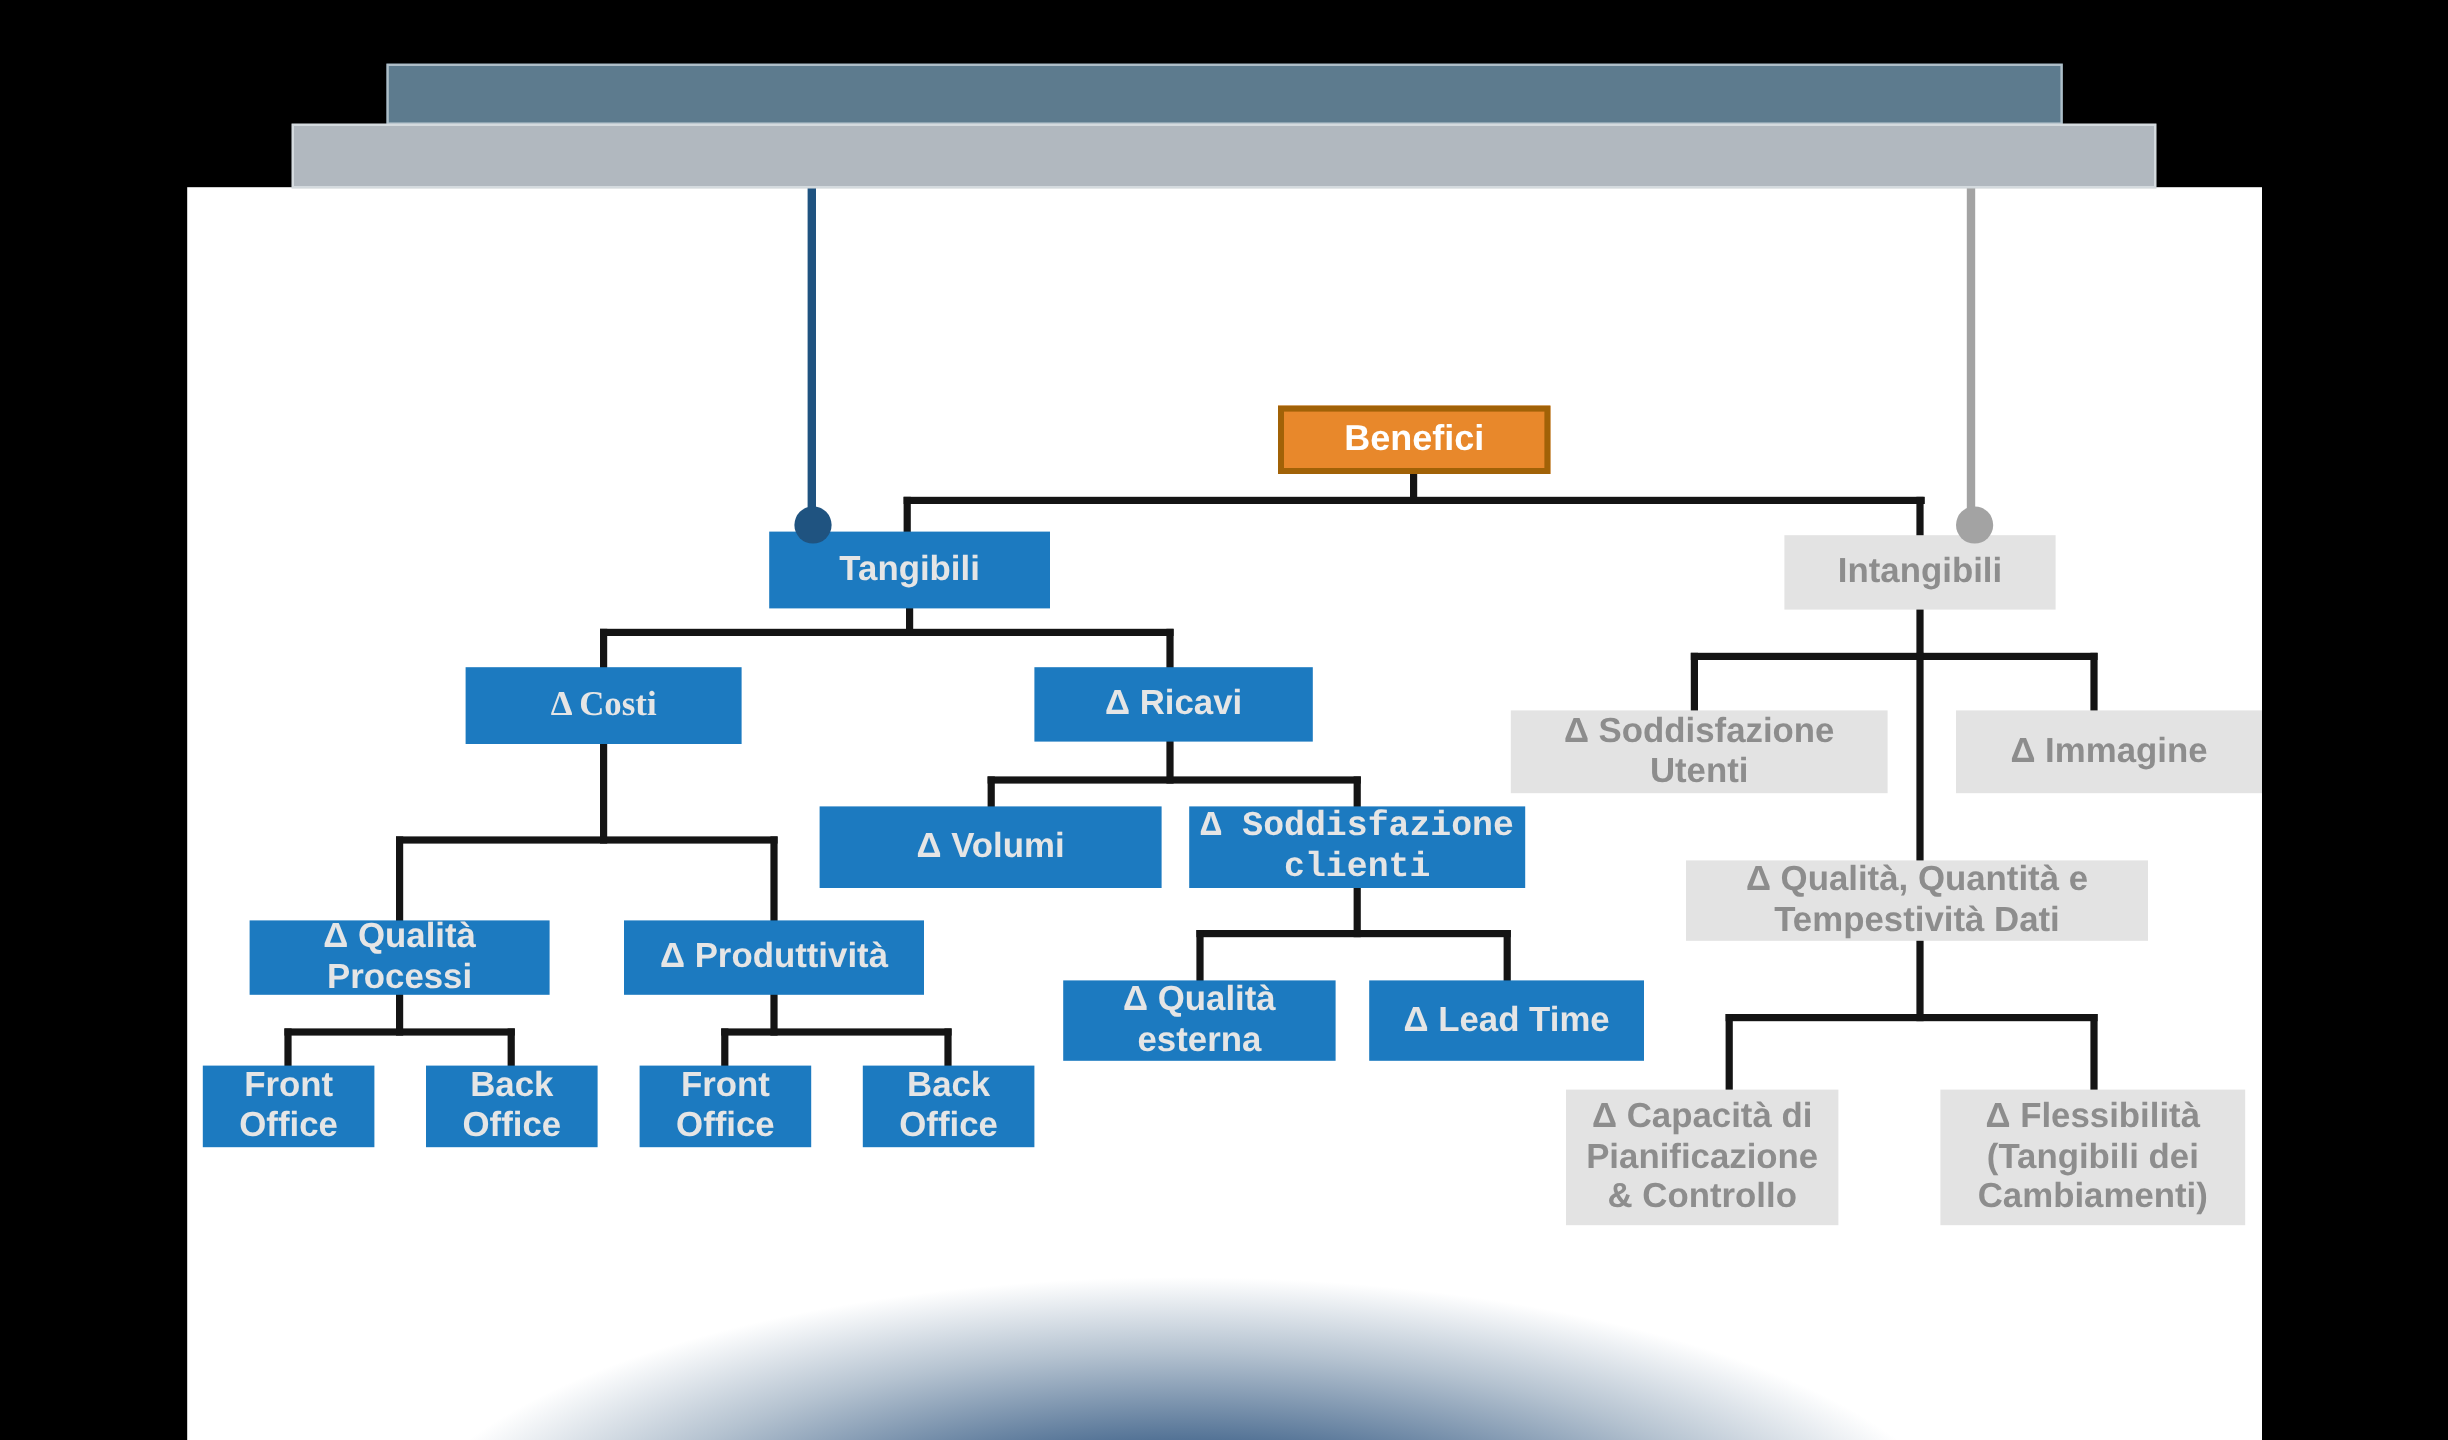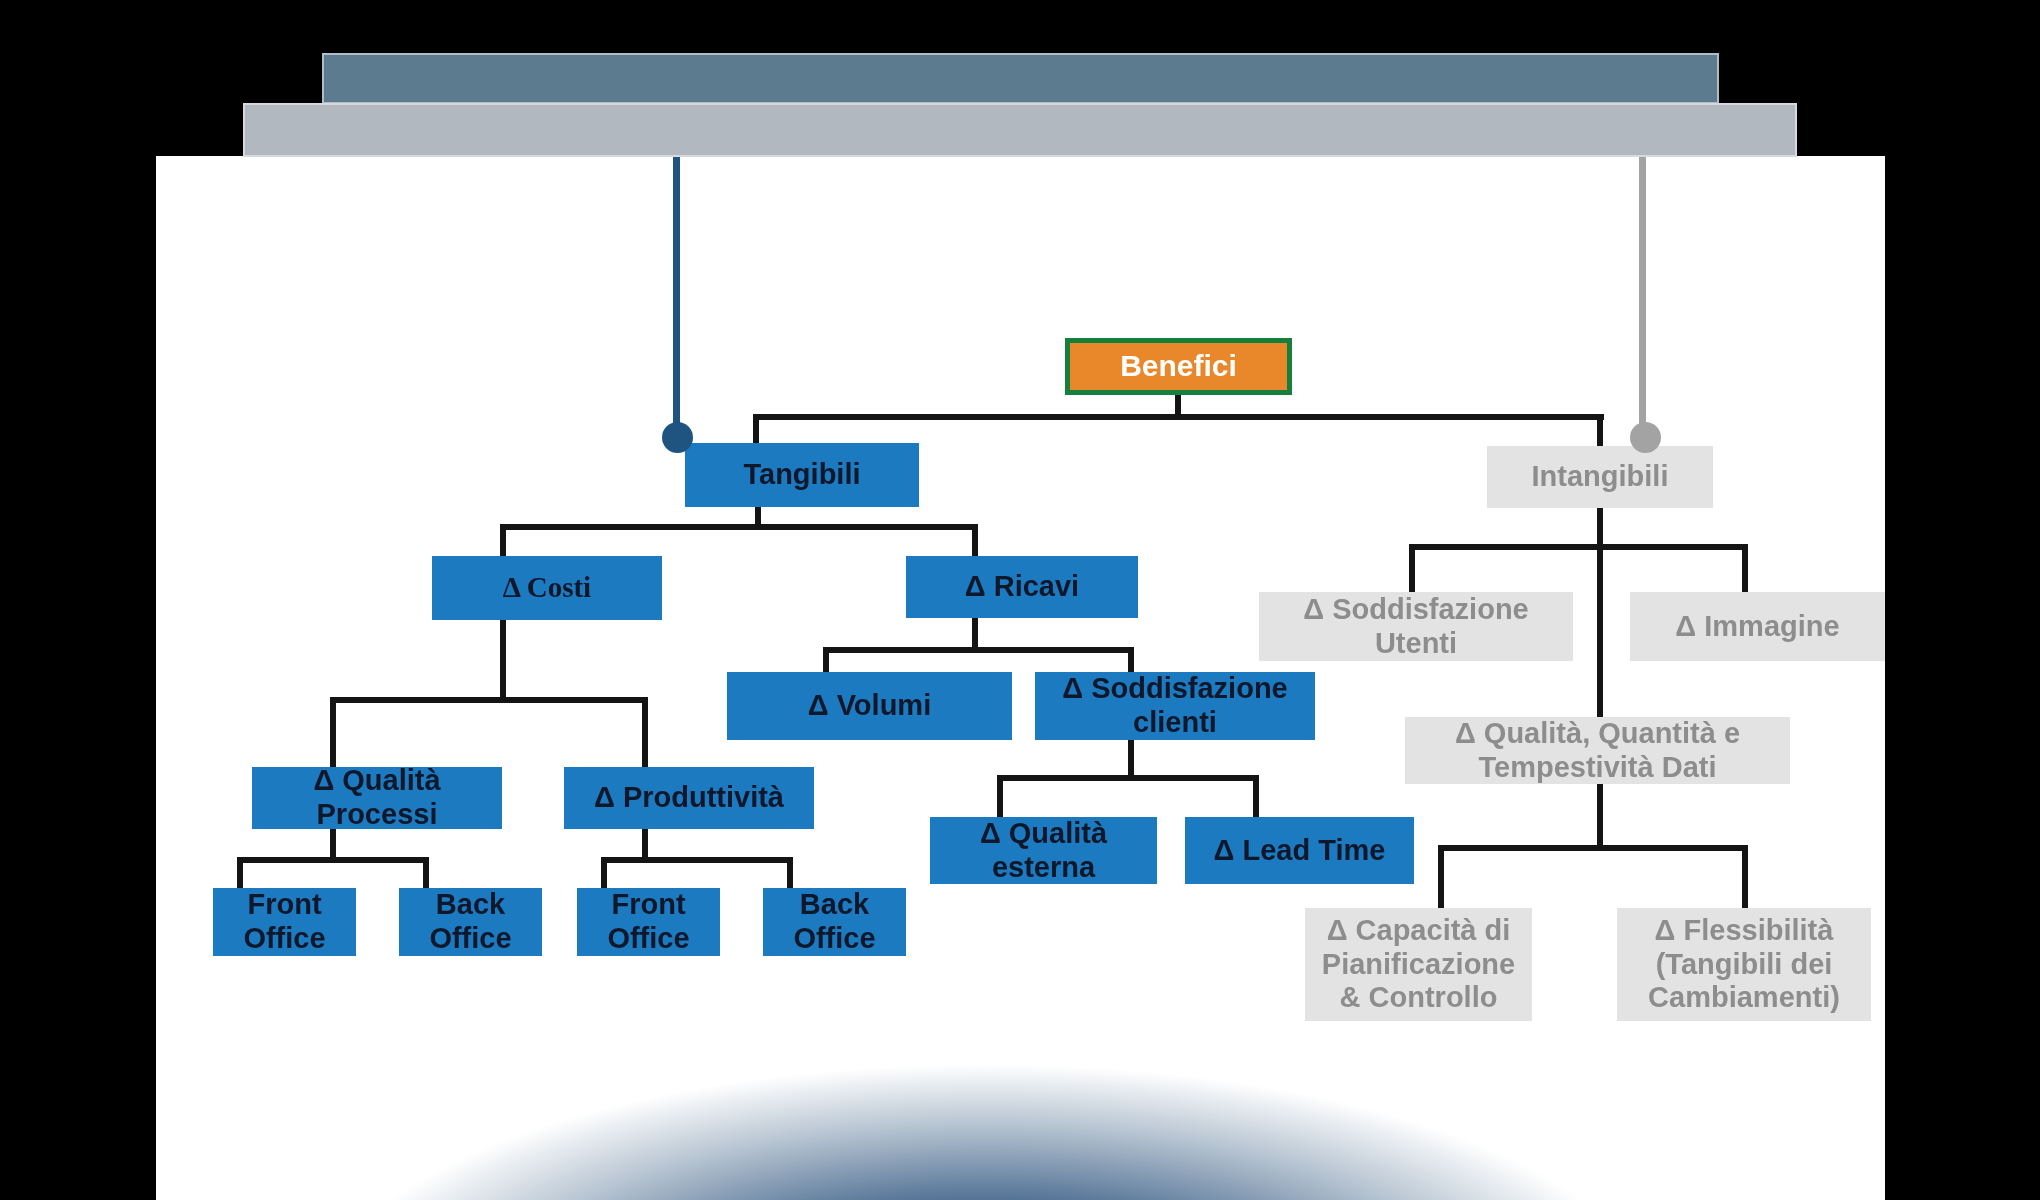--- a/index.html
+++ b/index.html
@@ -20,23 +20,23 @@
   .bar.light { left:243px; top:103px; width:1554px; height:54px; }
   .hang-line { position:absolute; width:7px; top:0; }
   .hang-dot  { position:absolute; width:31px; height:31px; border-radius:50%; }
   .seg { position:absolute; background:#141414; }
   .node {
     position:absolute; box-sizing:border-box;
     display:flex; align-items:center; justify-content:center;
     text-align:center; font-weight:bold; font-size:29px; line-height:1.16;
     padding:2px 8px; letter-spacing:0px;
   }
-  .node.blue   { background:#1c7ac0; color:#0f172a;margin-left:44px; }
+  .node.blue   { background:#1c7ac0; color:#e5e5e5; }
   .node.gray   { background:#e3e3e3; color:#8d8d8d; }
-  .node.orange { background:#e8882b; color:#ffffff; border:5px solid #15803d; font-size:30px; }
+  .node.orange { background:#e8882b; color:#ffffff; border:5px solid #a16207; font-size:30px; }
 </style>
 </head>
 <body>
 
 <div class="stage" style="background: rgb(0, 0, 0);">
   <div class="slide" style="background: rgb(255, 255, 255);">
     <div class="glow" style="background: radial-gradient(850px 310px at 830px 1150px, rgb(58, 92, 130) 0%, rgb(74, 107, 144) 32%, rgba(120, 145, 170, 0.55) 58%, rgba(255, 255, 255, 0) 78%);"></div>
     <div id="connectors">
         <div class="seg" style="left: 1019px; top: 239px; width: 6px; height: 25px; background: rgb(20, 20, 20);"></div>
         <div class="seg" style="left: 597px; top: 258px; width: 851px; height: 6px; background: rgb(20, 20, 20);"></div>
@@ -76,21 +76,21 @@
         <div class="seg" style="left: 1282px; top: 689px; width: 6px; height: 66px; background: rgb(20, 20, 20);"></div>
         <div class="seg" style="left: 1586px; top: 689px; width: 6px; height: 66px; background: rgb(20, 20, 20);"></div>
       </div>
     <div id="nodes">
         <div class="node orange" style="left: 909px; top: 182px; width: 227px; height: 57px;">Benefici</div>
         <div class="node blue" style="left: 485px; top: 287px; width: 234px; height: 64px;">Tangibili</div>
         <div class="node gray" style="left: 1331px; top: 290px; width: 226px; height: 62px;">Intangibili</div>
         <div class="node blue" style="left: 232px; top: 400px; width: 230px; height: 64px; font-family: Liberation Serif, serif;">Δ Costi</div>
         <div class="node blue" style="left: 706px; top: 400px; width: 232px; height: 62px;">Δ Ricavi</div>
         <div class="node blue" style="left: 527px; top: 516px; width: 285px; height: 68px;">Δ Volumi</div>
-        <div class="node blue" style="left: 835px; top: 516px; width: 280px; height: 68px;">Δ Soddisfazione clienti</div>
+        <div class="node blue" style="left: 835px; top: 516px; width: 280px; height: 68px; font-family: Liberation Mono, monospace;">Δ Soddisfazione clienti</div>
         <div class="node blue" style="left: 52px; top: 611px; width: 250px; height: 62px;">Δ Qualità Processi</div>
         <div class="node blue" style="left: 364px; top: 611px; width: 250px; height: 62px;">Δ Produttività</div>
         <div class="node blue" style="left: 13px; top: 732px; width: 143px; height: 68px;">Front Office</div>
         <div class="node blue" style="left: 199px; top: 732px; width: 143px; height: 68px;">Back Office</div>
         <div class="node blue" style="left: 377px; top: 732px; width: 143px; height: 68px;">Front Office</div>
         <div class="node blue" style="left: 563px; top: 732px; width: 143px; height: 68px;">Back Office</div>
         <div class="node blue" style="left: 730px; top: 661px; width: 227px; height: 67px;">Δ Qualità esterna</div>
         <div class="node blue" style="left: 985px; top: 661px; width: 229px; height: 67px;">Δ Lead Time</div>
         <div class="node gray" style="left: 1103px; top: 436px; width: 314px; height: 69px;">Δ Soddisfazione Utenti</div>
         <div class="node gray" style="left: 1474px; top: 436px; width: 255px; height: 69px;">Δ Immagine</div>

